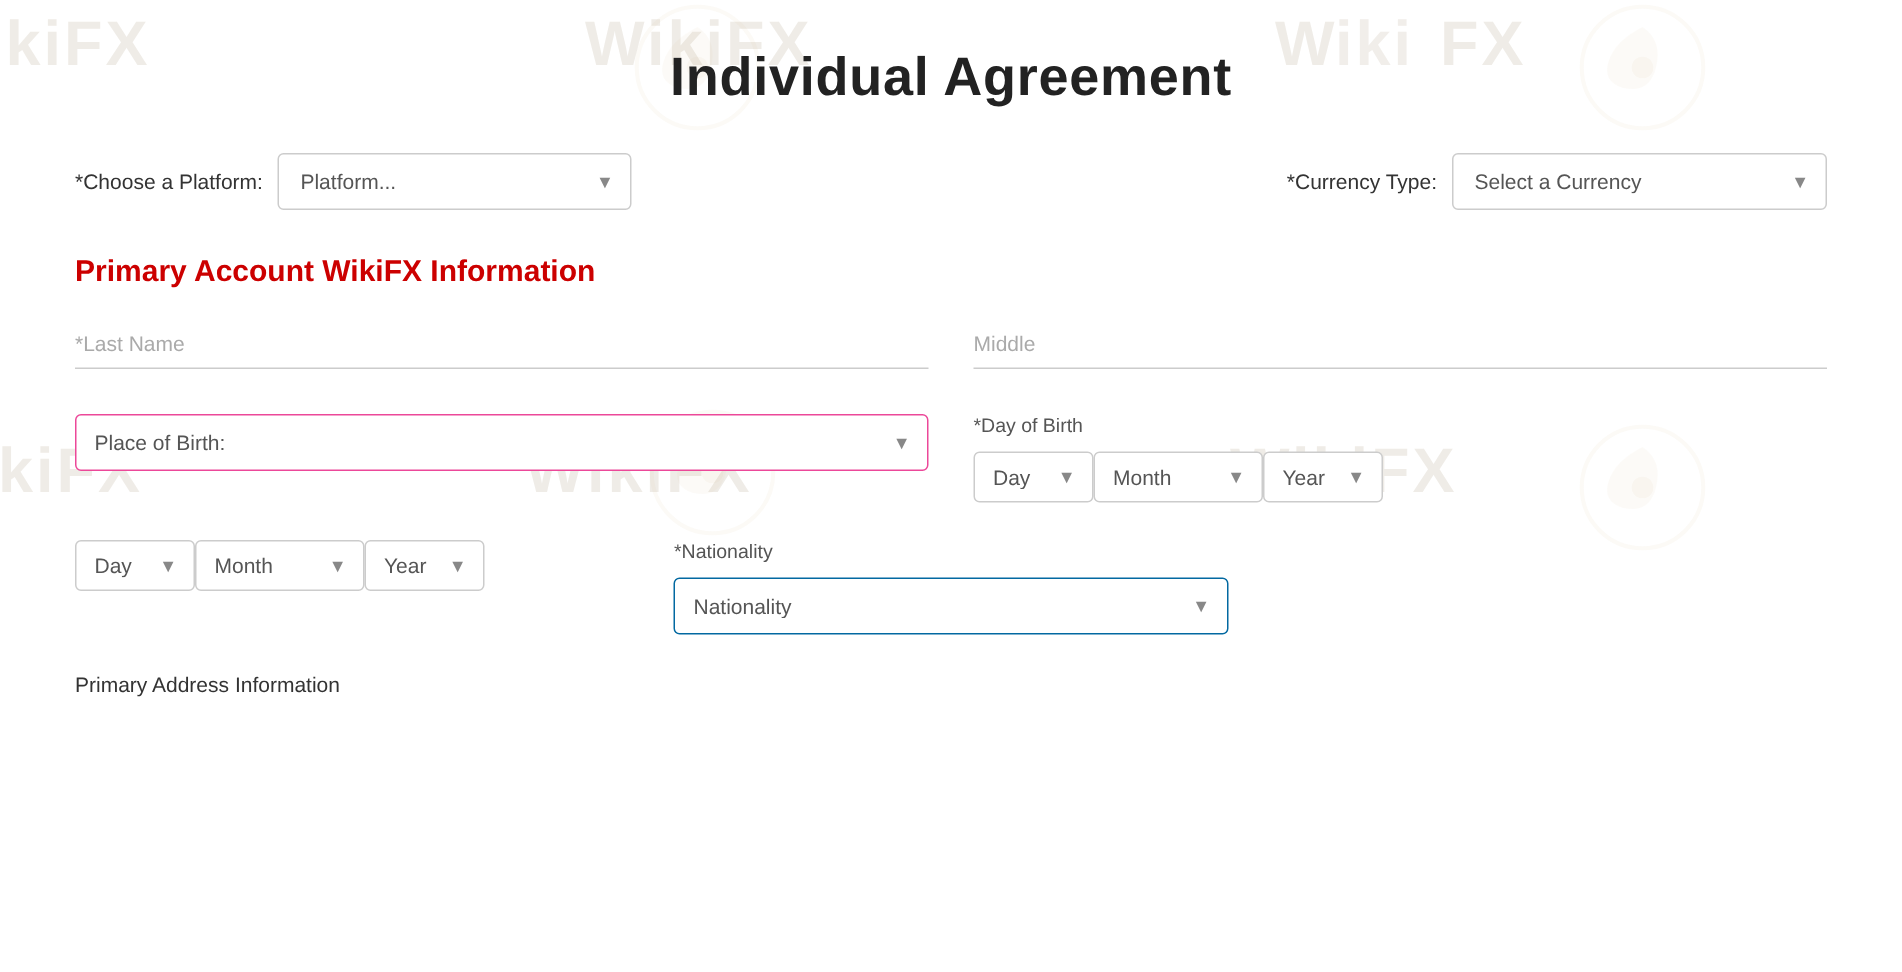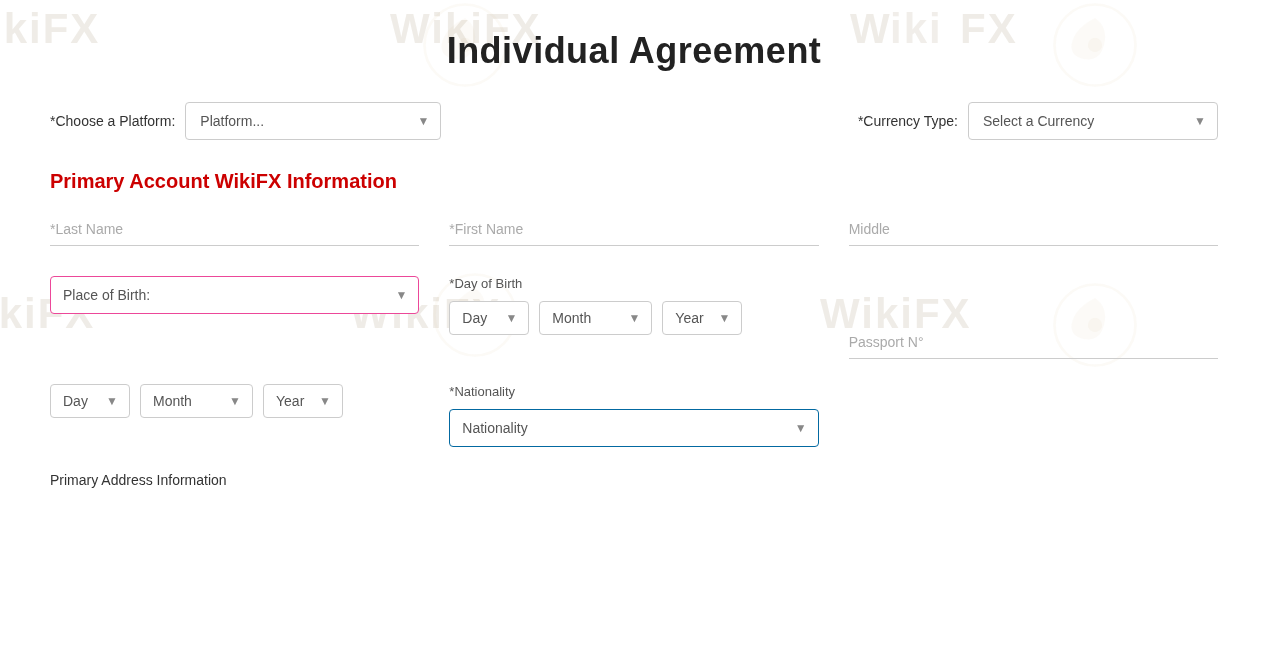--- a/index.html
+++ b/index.html
@@ -154,21 +154,20 @@
     }
 
     .field-group-label {
       font-size: 13px;
       color: #555;
       margin-bottom: 10px;
     }
 
     .dropdowns-inline {
       display: flex;
-      gap: 10px;
     }
 
     .small-dropdown-wrapper {
       position: relative;
     }
 
     .small-dropdown {
       padding: 8px 30px 8px 12px;
       border: 1px solid #ccc;
       border-radius: 4px;
@@ -286,21 +285,21 @@
   </svg>
 </div>
 
 <div class="page-content">
 
   <h1 class="page-title">Individual Agreement</h1>
 
   <div class="form-row" style="margin-top: 10px;">
     <div class="form-group" style="flex: 0 0 auto; gap: 10px;">
       <span class="form-label">*Choose a Platform:</span>
-      <div class="dropdown-wrapper platform-dropdown" style="width: 256px;">
+      <div class="dropdown-wrapper platform-dropdown" style="width: 236px;">
         <select class="dropdown">
           <option>Platform...</option>
         </select>
         <span class="dropdown-arrow">▼</span>
       </div>
     </div>
 
     <div style="flex: 1;"></div>
 
     <div class="form-group" style="flex: 0 0 auto; gap: 10px;">
@@ -314,23 +313,20 @@
     </div>
   </div>
 
   <h2 class="section-title">Primary Account WikiFX Information</h2>
 
   <div class="name-row">
     <div class="name-field">
       <input type="text" class="name-input" placeholder="*Last Name" style="">
     </div>
     <div class="name-field">
-      <input type="text" class="name-input" placeholder="*First Name" style="">
-    </div>
-    <div class="name-field">
       <input type="text" class="name-input" placeholder="Middle" style="">
     </div>
   </div>
 
   <div class="fields-row">
 
     <div class="field-group">
       <div class="place-dropdown-wrapper">
         <select class="place-dropdown">
           <option>Place of Birth:</option>
@@ -358,23 +354,20 @@
         </div>
         <div class="small-dropdown-wrapper">
           <select class="small-dropdown">
             <option>Year</option>
           <option selected="">Year</option><option>2024</option><option>2023</option><option>2022</option><option>2021</option><option>2020</option><option>2019</option></select>
           <span class="dropdown-arrow">▼</span>
         </div>
       </div>
     </div>
 
-    <div class="field-group">
-      <input type="text" class="passport-input" placeholder="Passport N°" style="">
-    </div>
   </div>
 
   <div class="passport-expiry-row">
 
     <div class="field-group">
       <div class="dropdowns-inline">
         <div class="small-dropdown-wrapper">
           <select class="small-dropdown">
             <option>Day</option>
           <option selected="">Day</option><option>1</option><option>2</option><option>3</option><option>4</option><option>5</option><option>6</option><option>7</option><option>8</option><option>9</option><option>10</option></select>

